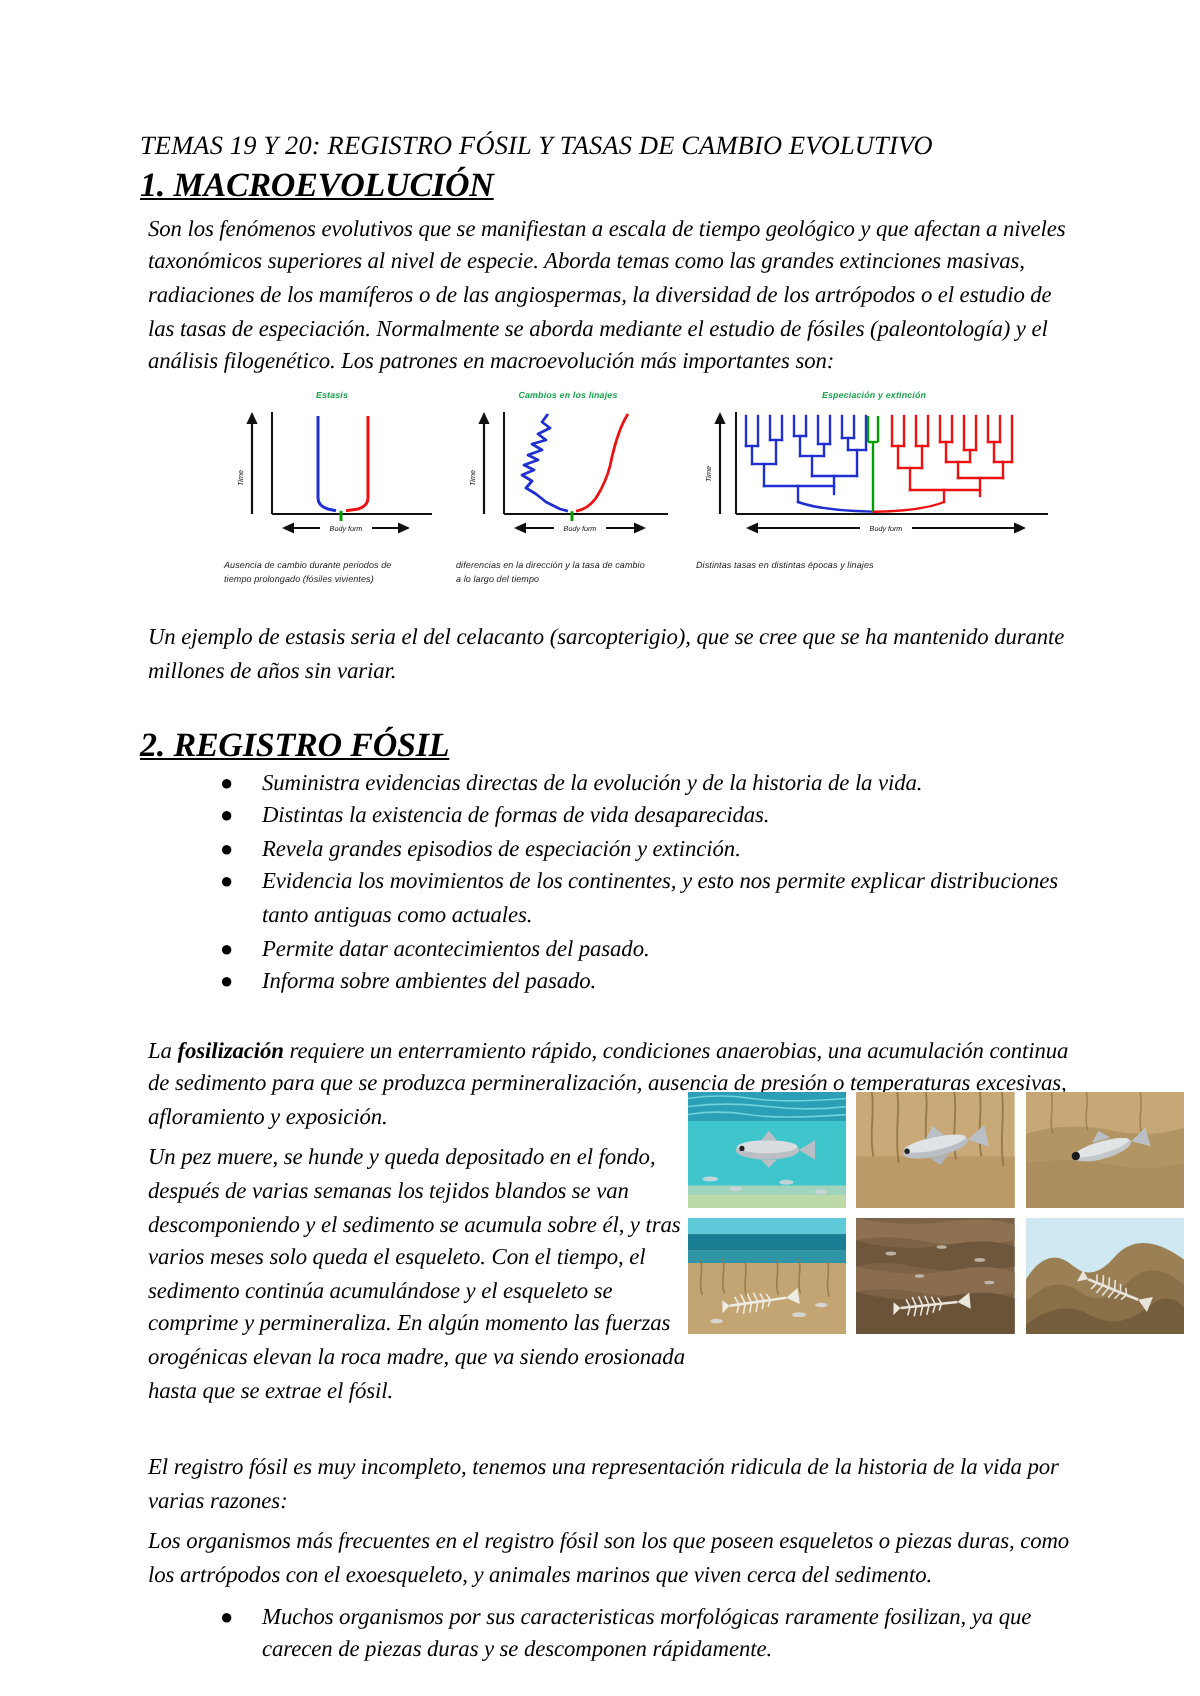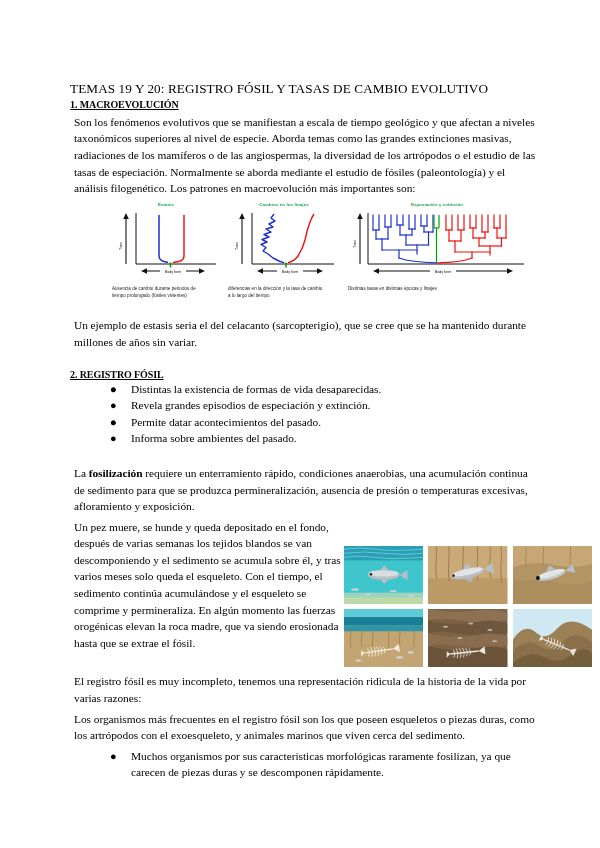--- a/index.html
+++ b/index.html
@@ -12,33 +12,34 @@
     height: 848px;
     font-family: "Liberation Serif", "DejaVu Serif", serif;
     color: #000000;
     overflow: hidden;
     position: relative;
   }
   .page {
     width: 600px;
     height: 848px;
     box-sizing: border-box;
-    padding: 80px 60px 0 70px;
+    padding: 64px 60px 0 70px;
     position: relative;
+    font-style: italic;
   }
   .doc-title {
     font-size: 13.2px;
     letter-spacing: 0.1px;
     line-height: 1.35;
     margin: 0 0 1px 0;
     font-weight: normal;
     white-space: nowrap;
   }
   .section-head {
-    font-size: 10px;
+    font-size: 17px;
     font-weight: bold;
     text-decoration: underline;
     margin: 0 0 1px 0;
     letter-spacing: -0.1px;
   }
   p.body {
     font-size: 11.4px;
     line-height: 1.455;
     margin: 4px;
     text-align: left;
@@ -300,24 +301,24 @@
 
   <div class="spacer-md"></div>
 
   <p class="body">Un ejemplo de estasis seria el del celacanto (sarcopterigio), que se cree que se ha mantenido durante millones de años sin variar.</p>
 
   <div class="spacer-md"></div>
 
   <div class="section-head">2. REGISTRO FÓSIL</div>
 
   <ul class="bullets">
-    <li><span class="bullet-dot">●</span></li>
+    <li><span class="bullet-dot">●</span><span>Suministra evidencias directas de la evolución y de la historia de la vida.</span></li>
     <li><span class="bullet-dot">●</span><span>Distintas la existencia de formas de vida desaparecidas.</span></li>
     <li><span class="bullet-dot">●</span><span>Revela grandes episodios de especiación y extinción.</span></li>
-    <li><span class="bullet-dot">●</span></li>
+    <li><span class="bullet-dot">●</span><span>Evidencia los movimientos de los continentes, y esto nos permite explicar distribuciones tanto antiguas como actuales.</span></li>
     <li><span class="bullet-dot">●</span><span>Permite datar acontecimientos del pasado.</span></li>
     <li><span class="bullet-dot">●</span><span>Informa sobre ambientes del pasado.</span></li>
   </ul>
 
   <div class="spacer-md"></div>
 
   <p class="body"><span>La </span><b>fosilización</b><span> requiere un enterramiento rápido, condiciones anaerobias, una acumulación continua de sedimento para que se produzca permineralización, ausencia de presión o temperaturas excesivas, afloramiento y exposición.</span></p>
 
   <p class="body flow-text">Un pez muere, se hunde y queda depositado en el fondo, después de varias semanas los tejidos blandos se van descomponiendo y el sedimento se acumula sobre él, y tras varios meses solo queda el esqueleto. Con el tiempo, el sedimento continúa acumulándose y el esqueleto se comprime y permineraliza. En algún momento las fuerzas orogénicas elevan la roca madre, que va siendo erosionada hasta que se extrae el fósil.</p>
 

